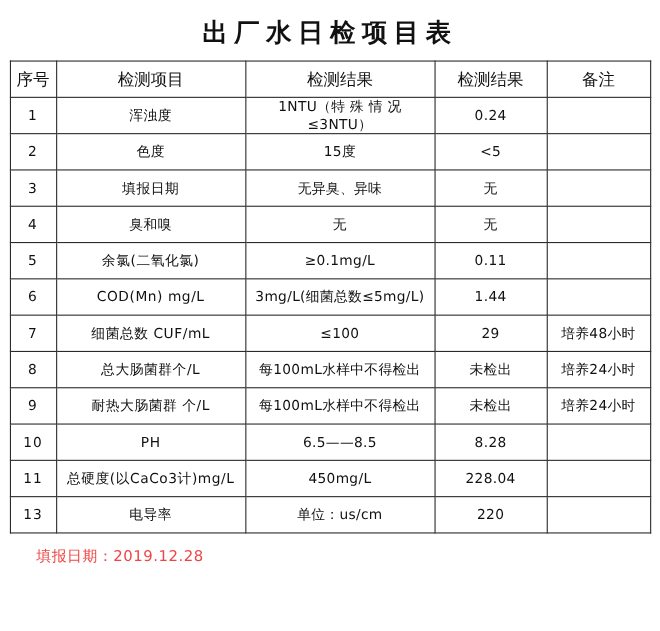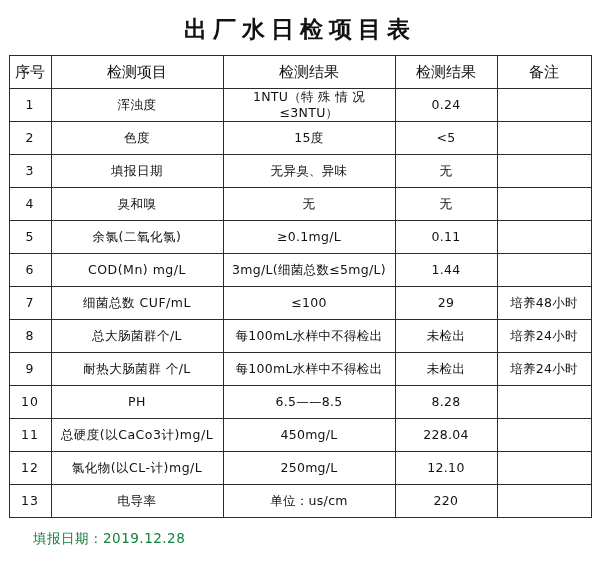--- a/index.html
+++ b/index.html
@@ -68,21 +68,21 @@
   td.note { letter-spacing: 0.3px; }
   td.two-line { line-height: 1.15; font-size: 12px; }
 
   .footer {
     width: 582px;
     margin: 12px auto 16px auto;
     display: flex;
     justify-content: space-between;
     align-items: baseline;
     font-size: 13.5px;
-    color: #15803d;
+    color: #ef4444;
     padding: 0 4px;
     box-sizing: border-box;
   }
   .footer .f-left, .footer .f-right {
     letter-spacing: 0.5px;
     white-space: nowrap;
   }
   .footer .f-left { margin-left: 20px; }
   .footer .f-right { margin-right: 24px; }
   .f-val { letter-spacing: 0.5px; }
@@ -183,27 +183,20 @@
         <td class="note"></td>
       </tr>
       <tr>
         <td class="idx">11</td>
         <td class="item">总硬度(以CaCo3计)mg/L</td>
         <td class="std">450mg/L</td>
         <td class="res">228.04</td>
         <td class="note"></td>
       </tr>
       <tr>
-        <td class="idx">12</td>
-        <td class="item">氯化物(以CL-计)mg/L</td>
-        <td class="std">250mg/L</td>
-        <td class="res">12.10</td>
-        <td class="note"></td>
-      </tr>
-      <tr>
         <td class="idx">13</td>
         <td class="item">电导率</td>
         <td class="std">单位：us/cm</td>
         <td class="res">220</td>
         <td class="note"></td>
       </tr>
     </tbody>
   </table>
 
   <div class="footer">

